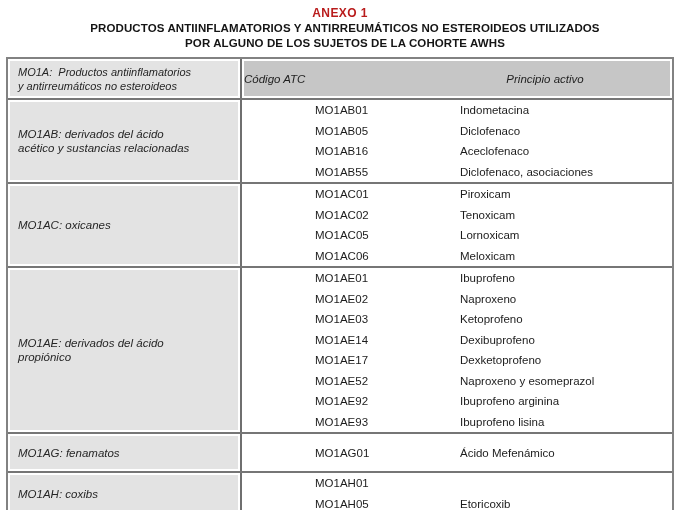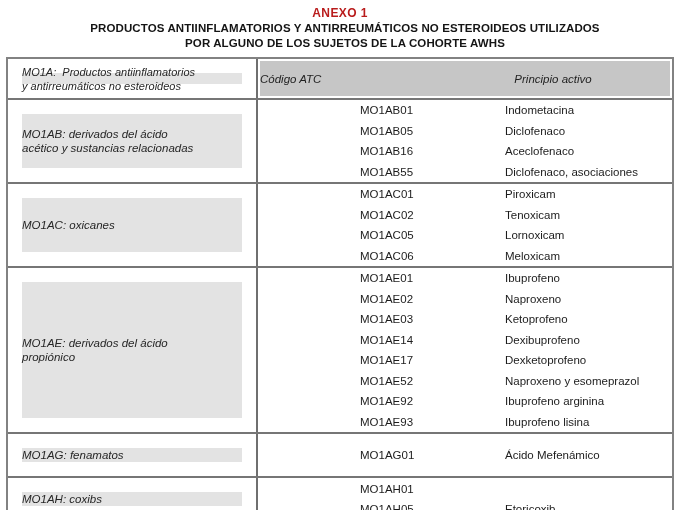--- a/index.html
+++ b/index.html
@@ -15,31 +15,31 @@
   .t1{ font-size:12px; font-weight:700; color:#b91c1c; letter-spacing:.4px; }
   .t2,.t3{ font-size:11.5px; font-weight:700; color:#141414; letter-spacing:.1px;padding-left:10px; }
   .atable{
     position:absolute; left:6px; right:6px; top:57px;
     border:2px solid #828282; background:#ffffff;
   }
   .group{ display:flex; }
   .group + .group{ border-top:2px solid #767676; }
   .gleft{
     flex:0 0 220px; width:220px;
-    background:#e3e3e3; margin:14px;
+    background:#e3e3e3; margin:2px;
     display:flex; align-items:center;
-    box-sizing:content-box;
+    padding-left:8px; box-sizing:content-box;
     font-style:italic; font-size:11.5px; line-height:14px;
     color:#262626; white-space:pre-wrap;
   }
   .gright{
     flex:1; border-left:2px solid #6f6f6f;
     display:flex; flex-direction:column; justify-content:center;
   }
-  .row{ display:flex; align-items:center; height:20.5px; font-size:11.5px;padding-left:29px; }
+  .row{ display:flex; align-items:center; height:20.5px; font-size:11.5px; }
   .code{ width:218px; padding-left:73px; box-sizing:border-box; color:#1c1c1c; }
   .pname{ flex:1; color:#1c1c1c; }
   
   .group.header{ height:39px; }
   .group.header .gleft{ font-size:11px; }
   .hfill{
     flex:1; background:#c6c6c6; margin:2px;
     display:flex; align-items:center;
     font-style:italic; font-size:11.5px; color:#1f1f1f;
   }

